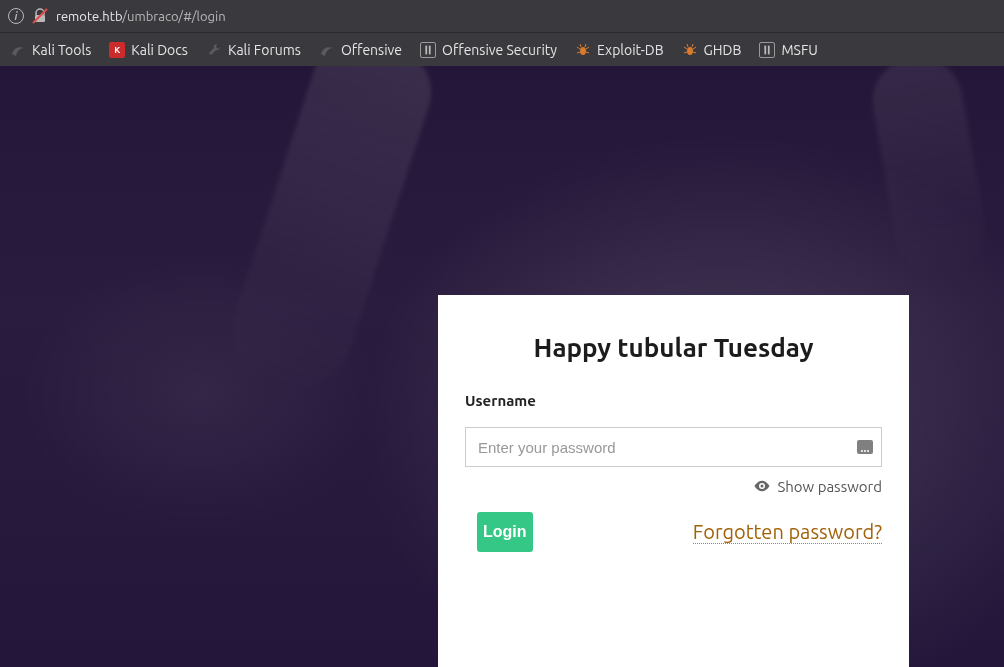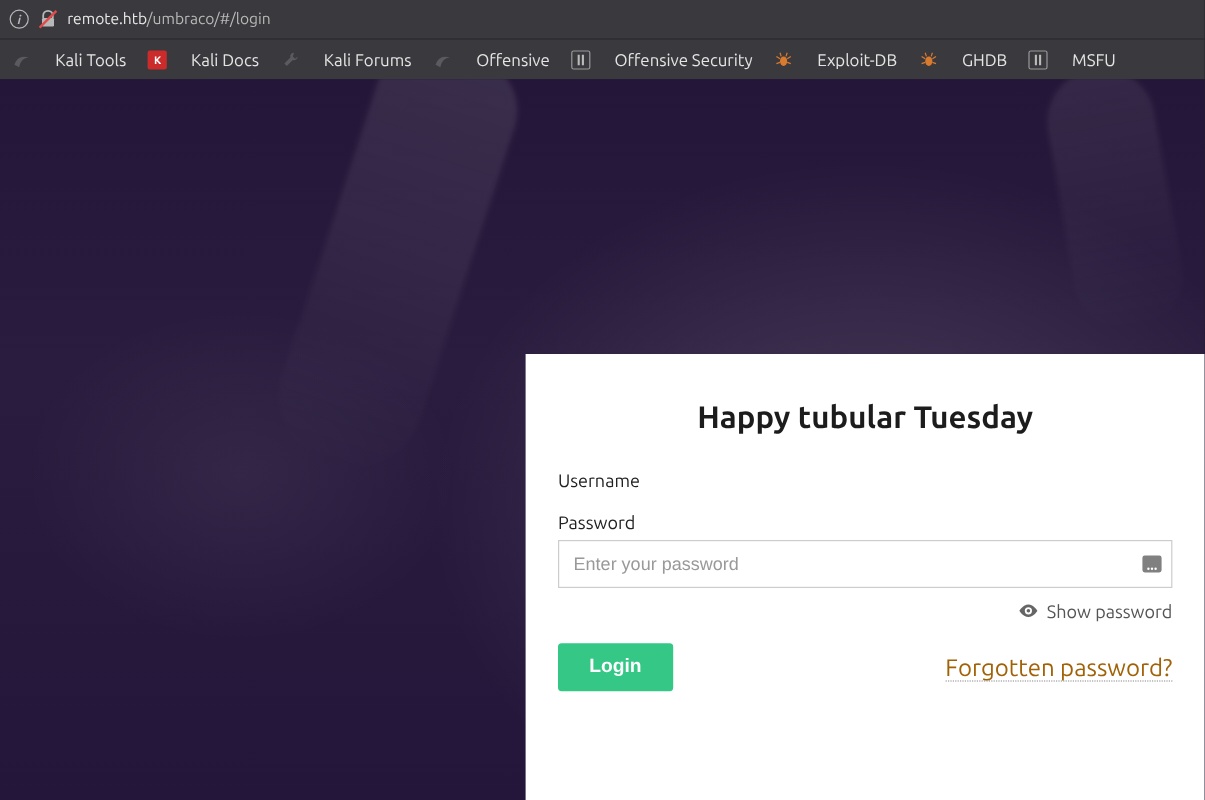--- a/index.html
+++ b/index.html
@@ -60,21 +60,21 @@
       background: #3a3a3e;
       height: 33px;
       display: flex;
       align-items: center;
       padding: 0 4px;
       gap: 6px;
     }
     .bookmark-item {
       display: flex;
       align-items: center;
-      gap: 20px;
+      gap: 6px;
       padding: 3px 6px;
       border-radius: 3px;
       cursor: pointer;
       color: #e4e4e4;
       font-size: 14px;
       white-space: nowrap;
       text-align: right;
     }
     .bm-icon {
       width: 16px;
@@ -117,39 +117,39 @@
       width: 90px; height: 220px;
       background: linear-gradient(180deg, rgba(255,255,255,0.08), rgba(255,255,255,0));
       border-radius: 50px;
       transform: rotate(-10deg);
       filter: blur(2px);
     }
     .login-card {
       position: absolute;
       left: 438px;
       top: 229px;
-      width: 566px;
+      width: 471px;
       height: 372px;
       background: #ffffff;
       padding: 38px 27px 27px 27px;
     }
     .login-title {
       text-align: center;
       font-size: 26px;
       font-weight: 700;
       color: #1c1c1c;
       margin-bottom: 30px;
     }
     .form-group {
       margin-bottom: 18px;
     }
     .form-label {
       display: block;
       font-size: 15px;
-      font-weight: 400;
+      font-weight: 700;
       color: #222;
       margin-bottom: 6px;
     }
     .form-input-wrap {
       position: relative;
       border: 1px solid #ccc;
       height: 40px;
       display: flex;
       align-items: center;
     }
@@ -203,22 +203,23 @@
       align-items: center;
       justify-content: space-between;
     }
     .login-btn {
       background: #35c786;
       color: #fff;
       border: none;
       border-radius: 3px;
       font-size: 16px;
       font-weight: 600;
-      padding: 11px 26px;
+      padding: 11px 6px;
       cursor: pointer;
+      margin-left: 12px;
     }
     .forgot-link {
       color: #a16207;
       font-size: 20px;
       text-decoration: none;
       border-bottom: 1px dotted #888;
       cursor: pointer;
     }
   </style>
 </head>
@@ -311,21 +312,20 @@
   <div class="bg-finger2"></div>
 
   <div class="login-card">
     <h1 class="login-title">Happy tubular Tuesday</h1>
 
     <div class="form-group">
       <label class="form-label">Username</label>
     </div>
 
     <div class="form-group">
-      <label class="form-label">Password</label>
       <div class="form-input-wrap">
         <input class="form-input" type="password" placeholder="Enter your password" style="">
         <div class="input-suffix-icon">
           <span></span>
             <span></span>
             <span></span>
         </div>
       </div>
     </div>
 

